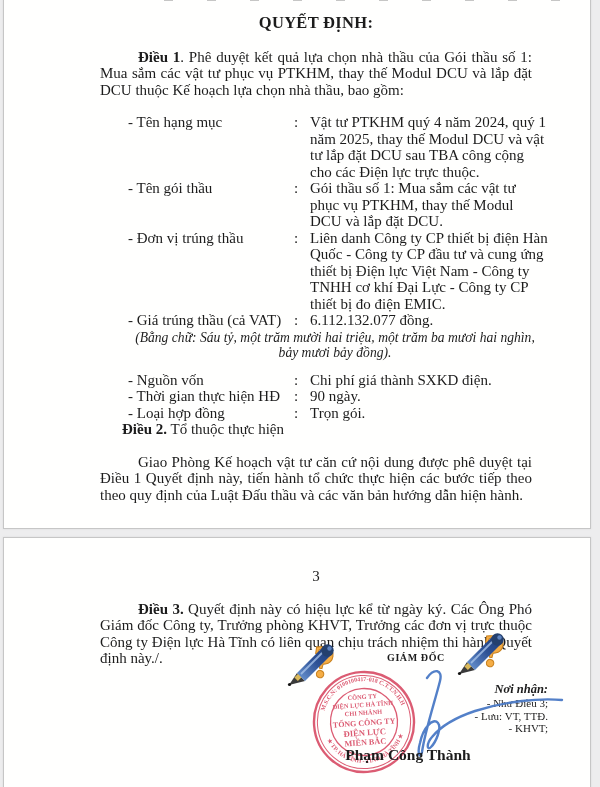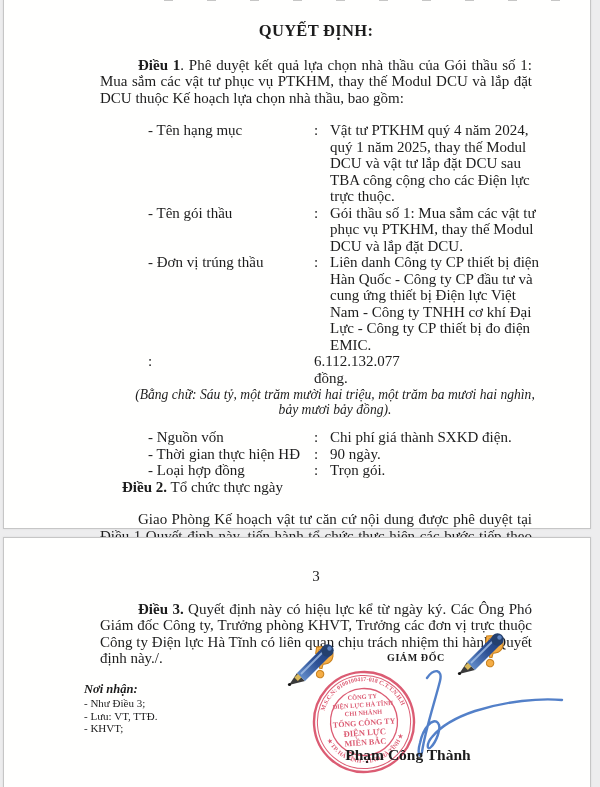--- a/index.html
+++ b/index.html
@@ -15,32 +15,32 @@
     border:1px solid #c6c6c6;box-shadow:0 0 2px rgba(0,0,0,.08);
   }
   .sheet1{top:-13px;height:540px;}
   .sheet2{top:537px;height:262px;}
   .content{padding:27px 42px 0 80px;font-size:15px;line-height:16.5px;}
   .content2{padding:30px 42px 0 80px;font-size:15px;line-height:16.5px;position:relative;}
   .clipped-top{
     position:absolute;top:10px;left:160px;width:402px;height:3px;opacity:.5;
     background:repeating-linear-gradient(90deg,#8d8d8d 0 9px,transparent 9px 43px);
   }
-  .doc-title{text-align:center;font-weight:bold;font-size:16.5px;letter-spacing:.3px;margin:8px 0 17px 0;}
+  .doc-title{text-align:center;font-weight:bold;font-size:16.5px;letter-spacing:.3px;margin:0 0 17px 0;}
   .para{text-align:justify;text-indent:38px;margin:16px;}
   .b{font-weight:bold;}
-  .field-row{display:grid;grid-template-columns:166px 16px 1fr;margin-left:64px;}
+  .field-row{display:grid;grid-template-columns:166px 16px 1fr;margin-left:44px;}
   .field-row .lbl{white-space:nowrap;}
   .amount-words{
     font-style:italic;font-size:13.6px;line-height:15.2px;text-align:center;
     margin:1px 6px 12px 44px;
   }
   .art2{margin:0;text-indent:38px;}
   .page-num{text-align:center;margin:0 0 11px 0;}
-  .recipients{margin-top:13px;font-size:11px;line-height:12.5px;}
+  .recipients{margin-top:13px;font-size:11px;line-height:12.5px;text-align:right;}
   .recipients .hdr{font-weight:bold;font-style:italic;font-size:12.5px;margin-bottom:2px;}
   .director{position:absolute;left:383px;top:114px;font-weight:bold;font-size:10px;letter-spacing:.6px;z-index:6;}
   .signer{position:absolute;left:304px;top:208px;width:200px;text-align:center;font-weight:bold;font-size:15.5px;z-index:7;}
   .pen{position:absolute;width:66px;height:56px;z-index:3;}
   .pen-left{left:279px;top:94px;}
   .pen-right{left:449px;top:83px;}
   .stamp{position:absolute;left:306px;top:130px;width:108px;height:108px;z-index:4;opacity:.92;}
   .sig-overlay{position:absolute;left:0;top:0;width:588px;height:262px;z-index:5;pointer-events:none;}
   svg text{font-family:"Liberation Serif","DejaVu Serif",serif;}
 </style>
@@ -66,20 +66,21 @@
           <span class="lbl">- Tên gói thầu</span>
           <span>:</span>
           <span>Gói thầu số 1: Mua sắm các vật tư phục vụ PTKHM, thay thế Modul DCU và lắp đặt DCU.</span>
         </div>
         <div class="field-row">
           <span class="lbl">- Đơn vị trúng thầu</span>
           <span>:</span>
           <span>Liên danh Công ty CP thiết bị điện Hàn Quốc - Công ty CP đầu tư và cung ứng thiết bị Điện lực Việt Nam - Công ty TNHH cơ khí Đại Lực - Công ty CP thiết bị đo điện EMIC.</span>
         </div>
         <div class="field-row">
+          <span class="lbl">- Giá trúng thầu (cả VAT)</span>
           <span>:</span>
           <span>6.112.132.077 đồng.</span>
         </div>
       </div>
 
       <div class="amount-words">(Bằng chữ: Sáu tỷ, một trăm mười hai triệu, một trăm ba mươi hai nghìn, bảy mươi bảy đồng).</div>
 
       <div>
         <div class="field-row">
           <span class="lbl">- Nguồn vốn</span>
@@ -91,21 +92,21 @@
           <span>:</span>
           <span>90 ngày.</span>
         </div>
         <div class="field-row">
           <span class="lbl">- Loại hợp đồng</span>
           <span>:</span>
           <span>Trọn gói.</span>
         </div>
       </div>
 
-      <p class="art2"><span class="b">Điều 2.</span><span> Tổ chức thực ngày</span></p>
+      <p class="art2"><span class="b">Điều 2.</span><span> Tổ thuộc thực hiện</span></p>
       <p class="para">Giao Phòng Kế hoạch vật tư căn cứ nội dung được phê duyệt tại Điều 1 Quyết định này, tiến hành tổ chức thực hiện các bước tiếp theo theo quy định của Luật Đấu thầu và các văn bản hướng dẫn hiện hành.</p>
     </div>
   </div>
 
   <div class="sheet sheet2">
     <div class="content2">
       <div class="page-num">3</div>
 
       <p class="para"><span class="b">Điều 3.</span><span> Quyết định này có hiệu lực kể từ ngày ký. Các Ông Phó Giám đốc Công ty, Trưởng phòng KHVT, Trưởng các đơn vị trực thuộc Công ty Điện lực Hà Tĩnh có liên quan chịu trách nhiệm thi hành Quyết định này./.</span></p>
 

